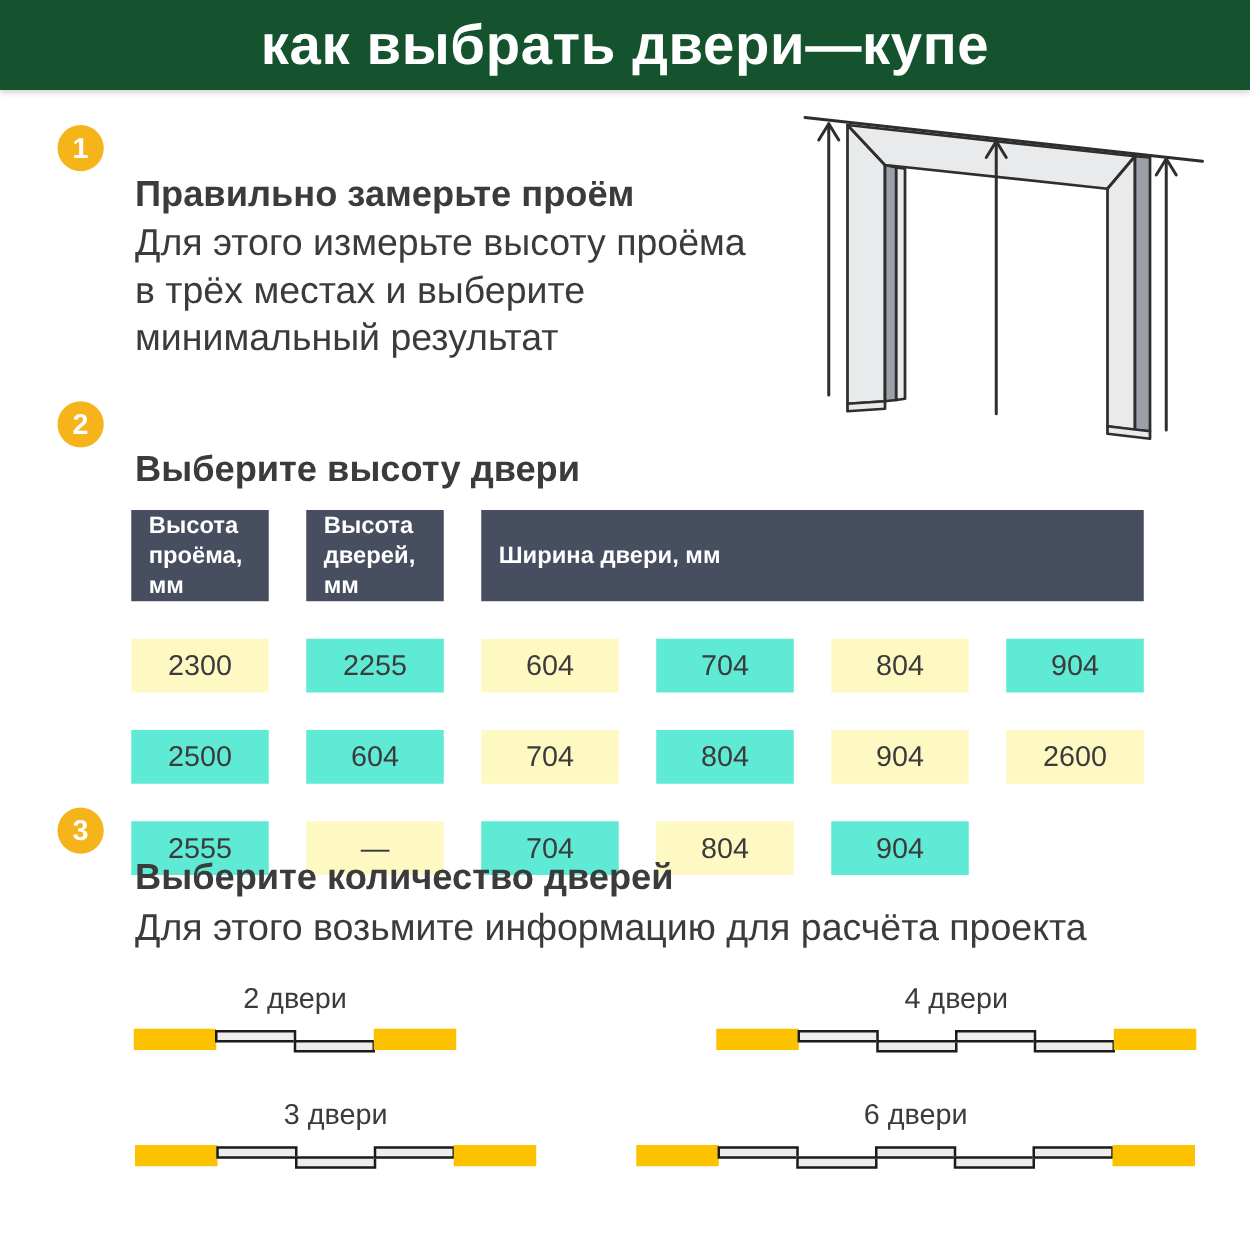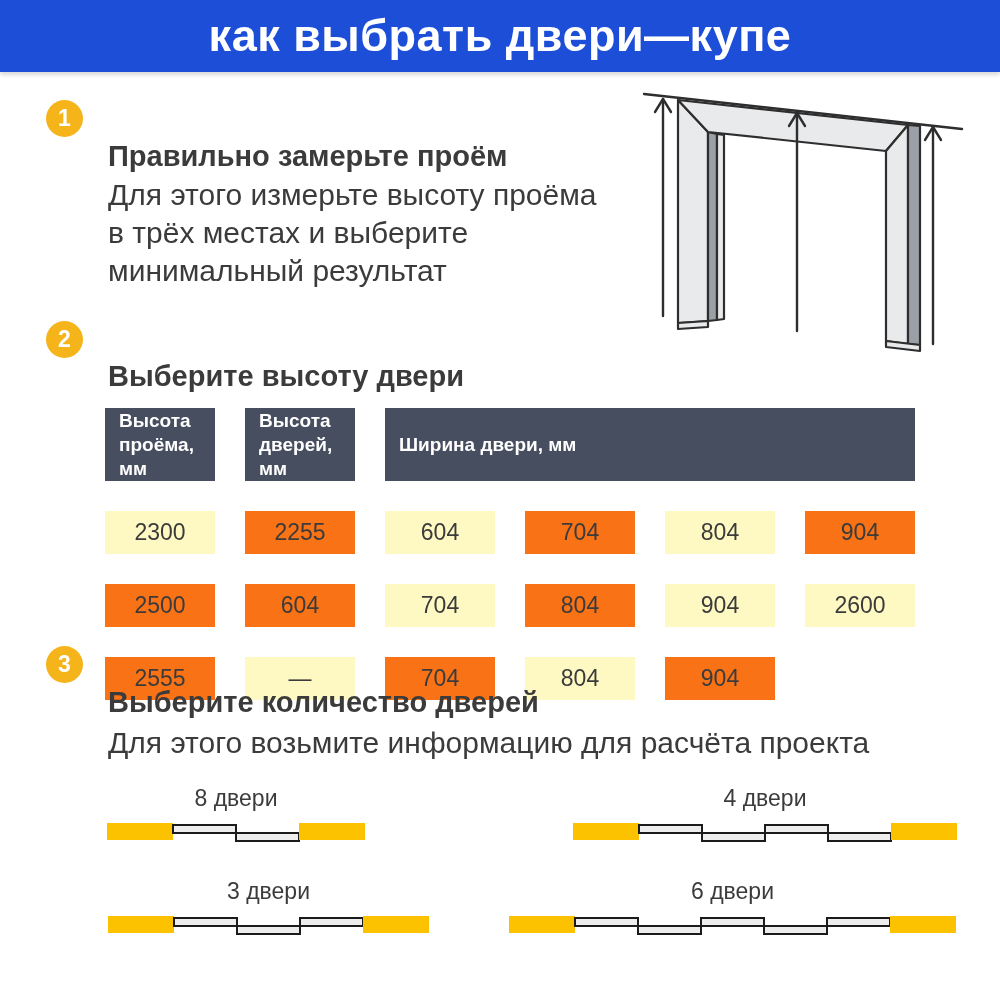--- a/index.html
+++ b/index.html
@@ -9,21 +9,21 @@
     width:1000px; height:1000px;
     background:#ffffff;
     font-family:"Liberation Sans", sans-serif;
     color:#3b3b3b;
     overflow:hidden;
   }
 
   
   .banner {
     position:absolute; left:0; top:0; width:1000px; height:72px;
-    background:#1d4ed8;
+    background:#14532d;
     display:flex; align-items:center; justify-content:center;
     box-shadow:0 3px 4px rgba(0,0,0,0.15);
   }
   .banner h1 {
     color:#ffffff; font-size:45px; font-weight:bold; letter-spacing:0.5px;
   }
 
   
   .step-circle {
     position:absolute; width:37px; height:37px; border-radius:50%;
@@ -67,21 +67,21 @@
     font-size:19px; font-weight:bold; line-height:24px;
     display:flex; flex-direction:column; justify-content:center;
     padding-left:14px;
   }
   .th-span4 { grid-column:span 4; }
   .cell {
     display:flex; align-items:center; justify-content:center;
     font-size:23px; color:#3b3b3b;
   }
   .cell-gray  { background:#fef9c3; }
-  .cell-light { background:#f97316; }
+  .cell-light { background:#5eead4; }
 
   
   .diagram {
     position:absolute;
     display:inline-flex; flex-direction:column; align-items:center;
   }
   #diagram-0 { left:107px; top:785px; }
   #diagram-1 { left:108px; top:878px; }
   #diagram-2 { left:573px; top:785px; }
   #diagram-3 { left:509px; top:878px; }
@@ -171,21 +171,21 @@
     <div class="cell cell-gray">—</div>
     <div class="cell cell-light">704</div>
     <div class="cell cell-gray">804</div>
     <div class="cell cell-light">904</div>
   </div>
 
 <div class="step-title" id="title-3">Выберите количество дверей</div>
 <div class="step-desc" id="desc-3">Для этого возьмите информацию для расчёта проекта</div>
 
 <div class="diagram" id="diagram-0">
-  <div class="diagram-label">8 двери</div>
+  <div class="diagram-label">2 двери</div>
   <div class="diagram-row">
       <div class="seg-wall"></div>
       <div class="seg-door up"></div>
       <div class="seg-door down"></div>
       <div class="seg-wall"></div>
     </div>
 </div>
 <div class="diagram" id="diagram-1">
   <div class="diagram-label">3 двери</div>
   <div class="diagram-row">

